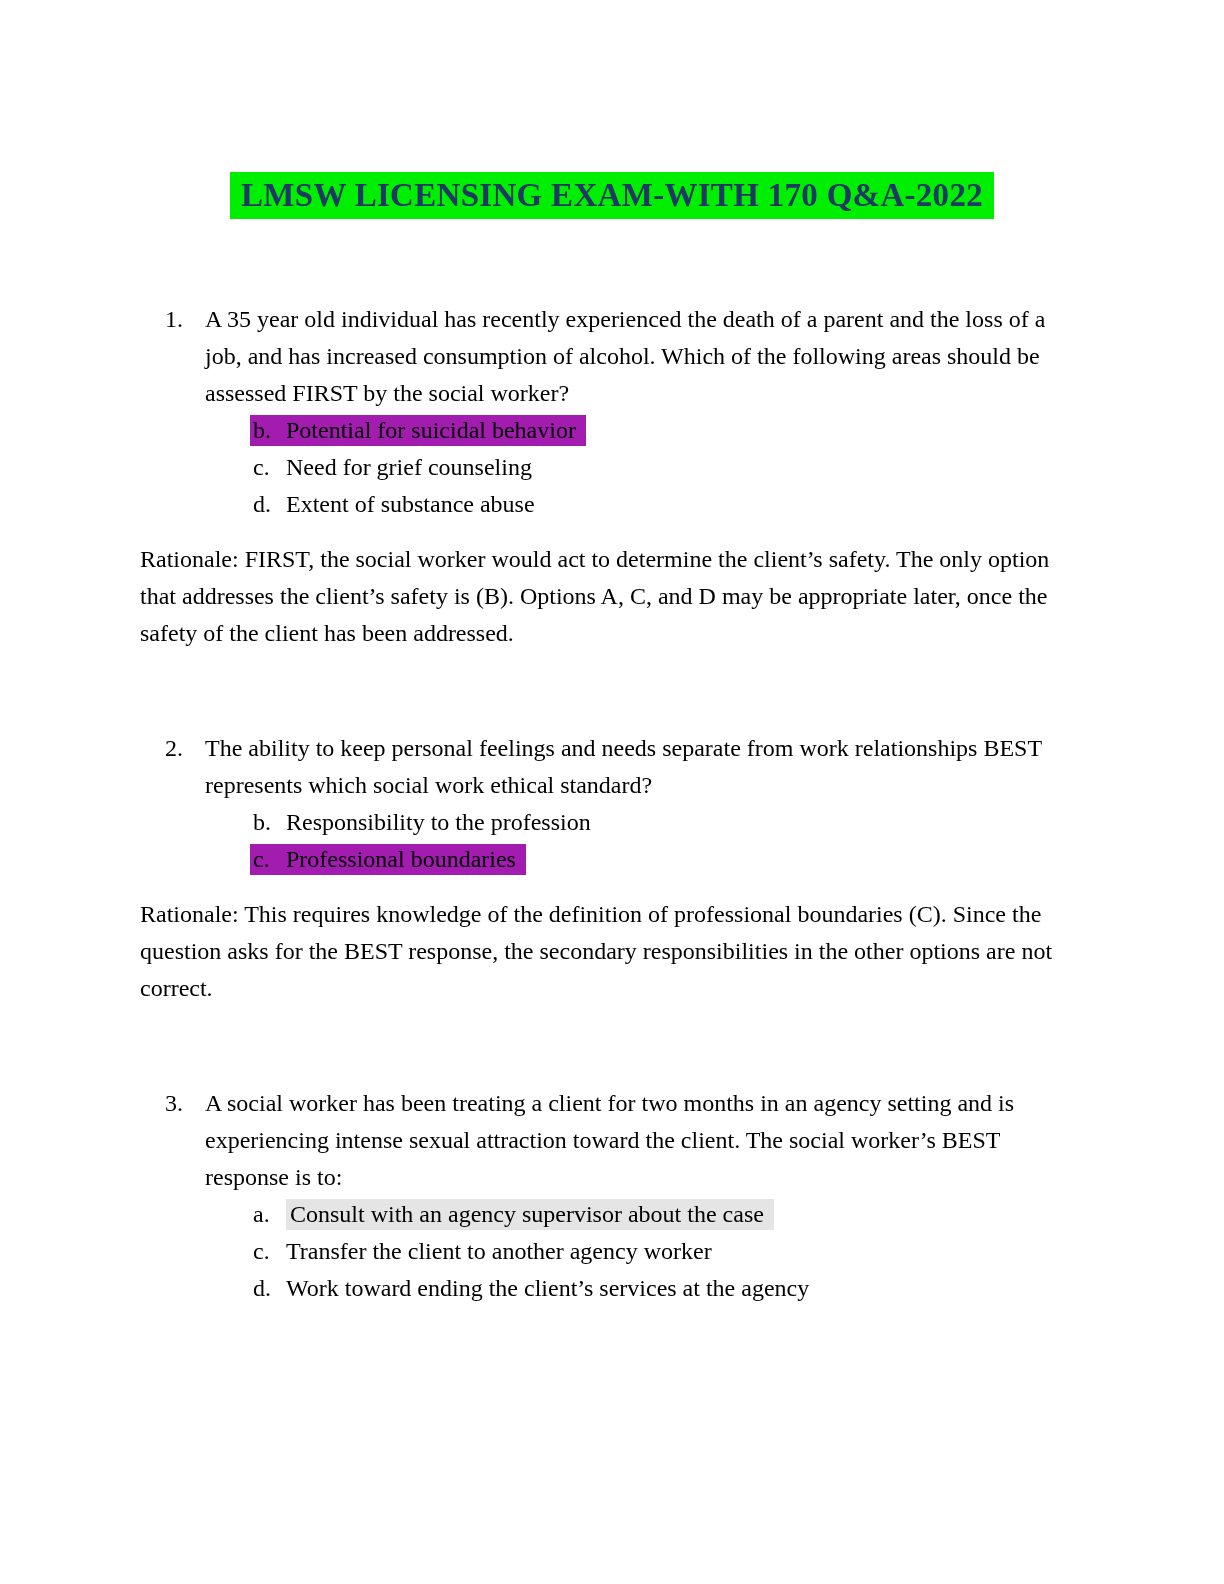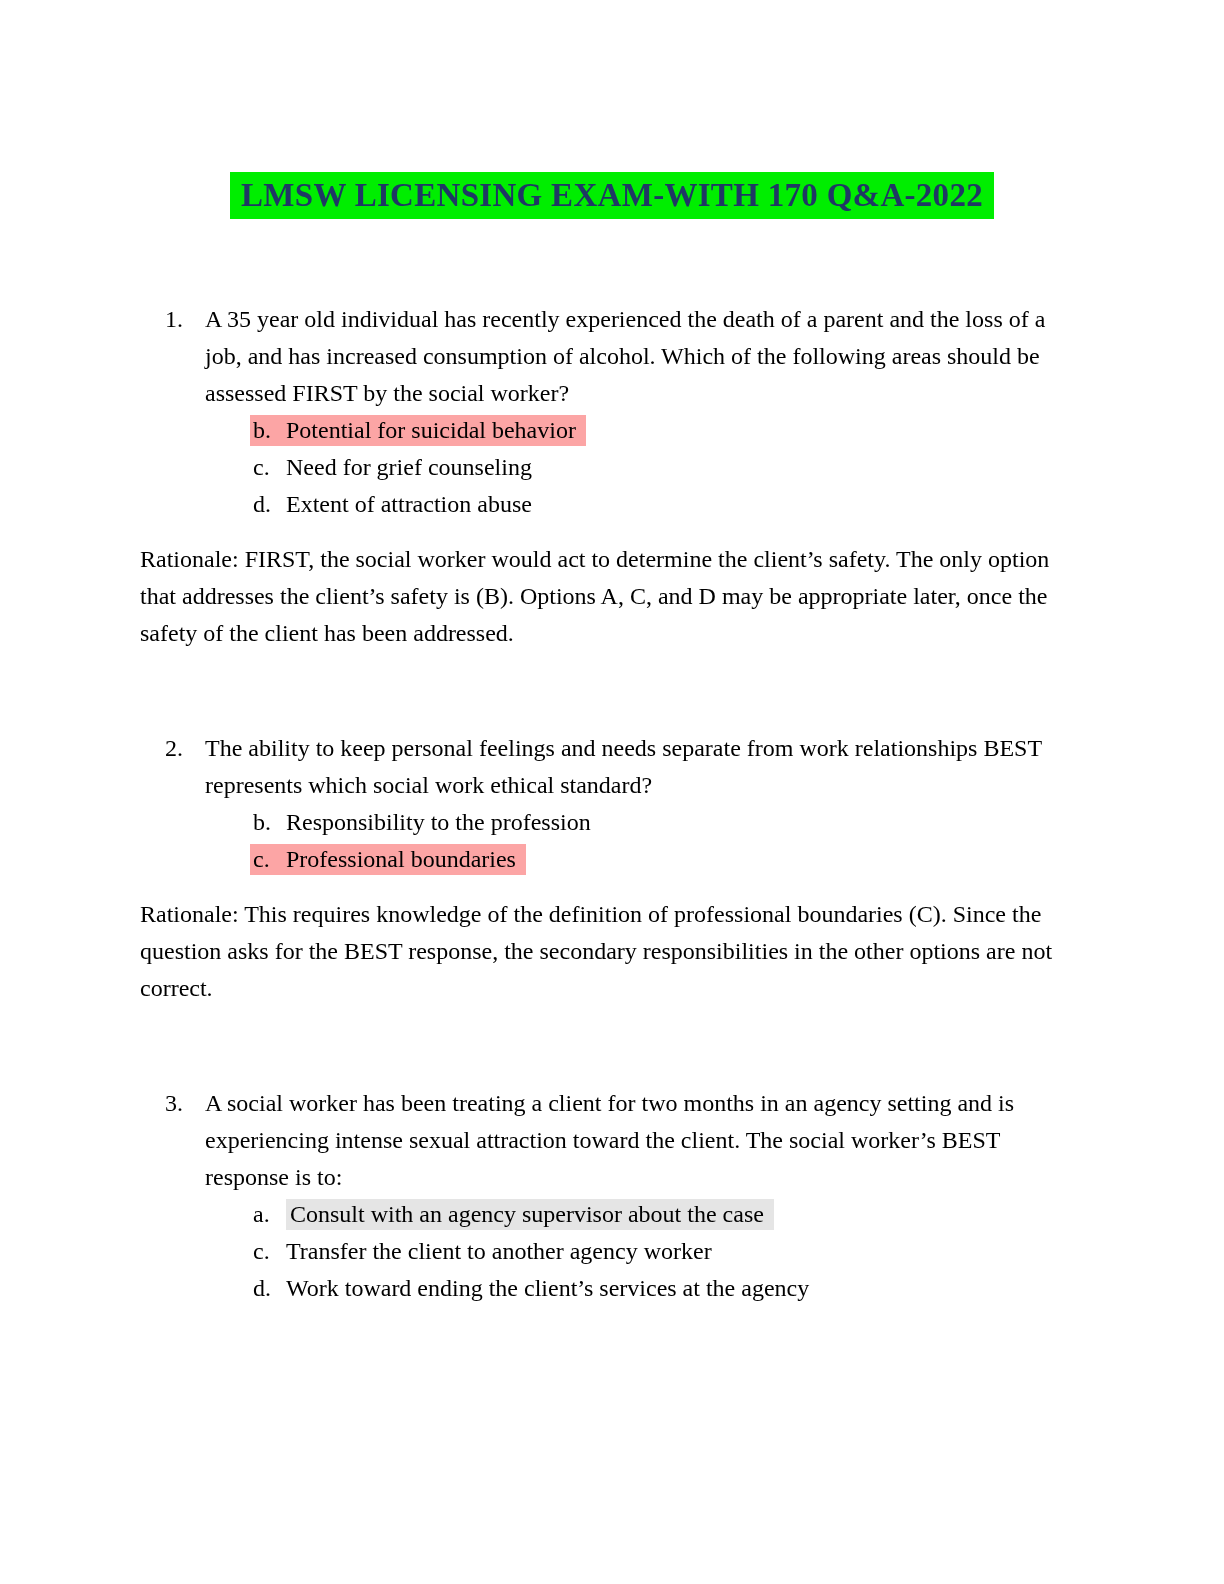--- a/index.html
+++ b/index.html
@@ -30,21 +30,21 @@
   }
   .question { margin: 0 140px 0 165px; }
   .q-first  { margin-top: 82px; }
   .q-later  { margin-top: 78px; }
   .q-row { display: flex; }
   .q-num { flex: 0 0 40px; }
   .q-text { flex: 1; }
   .option { padding-left: 88px; }
   .opt-letter { display: inline-block; width: 33px; }
   .hl-row {
-    background: #fca5a5;
+    background: #a21caf;
     padding: 2px 10px 3px 3px;
     margin-left: -3px;
   }
   .hl-text {
     background: #e5e5e5;
     padding: 2px 10px 3px 4px;
   }
   .rationale { margin: 18px 140px 0 140px; }
 </style>
 </head>
@@ -62,21 +62,21 @@
       <span class="q-text">A 35 year old individual has recently experienced the death of a parent and the loss of a job, and has increased consumption of alcohol. Which of the following areas should be assessed FIRST by the social worker?</span>
     </div>
     <div class="options">
       <div class="option">
         <span class="hl-row"><span class="opt-letter">b.</span><span>Potential for suicidal behavior</span></span>
       </div>
       <div class="option">
         <span class="opt-letter">c.</span><span>Need for grief counseling</span>
       </div>
       <div class="option">
-        <span class="opt-letter">d.</span><span>Extent of attraction abuse</span>
+        <span class="opt-letter">d.</span><span>Extent of substance abuse</span>
       </div>
     </div>
   </section>
   <p class="rationale">Rationale: FIRST, the social worker would act to determine the client’s safety. The only option that addresses the client’s safety is (B). Options A, C, and D may be appropriate later, once the safety of the client has been addressed.</p>
 
   <section class="question q-later">
     <div class="q-row">
       <span class="q-num">2.</span>
       <span class="q-text">The ability to keep personal feelings and needs separate from work relationships BEST represents which social work ethical standard?</span>
     </div>

